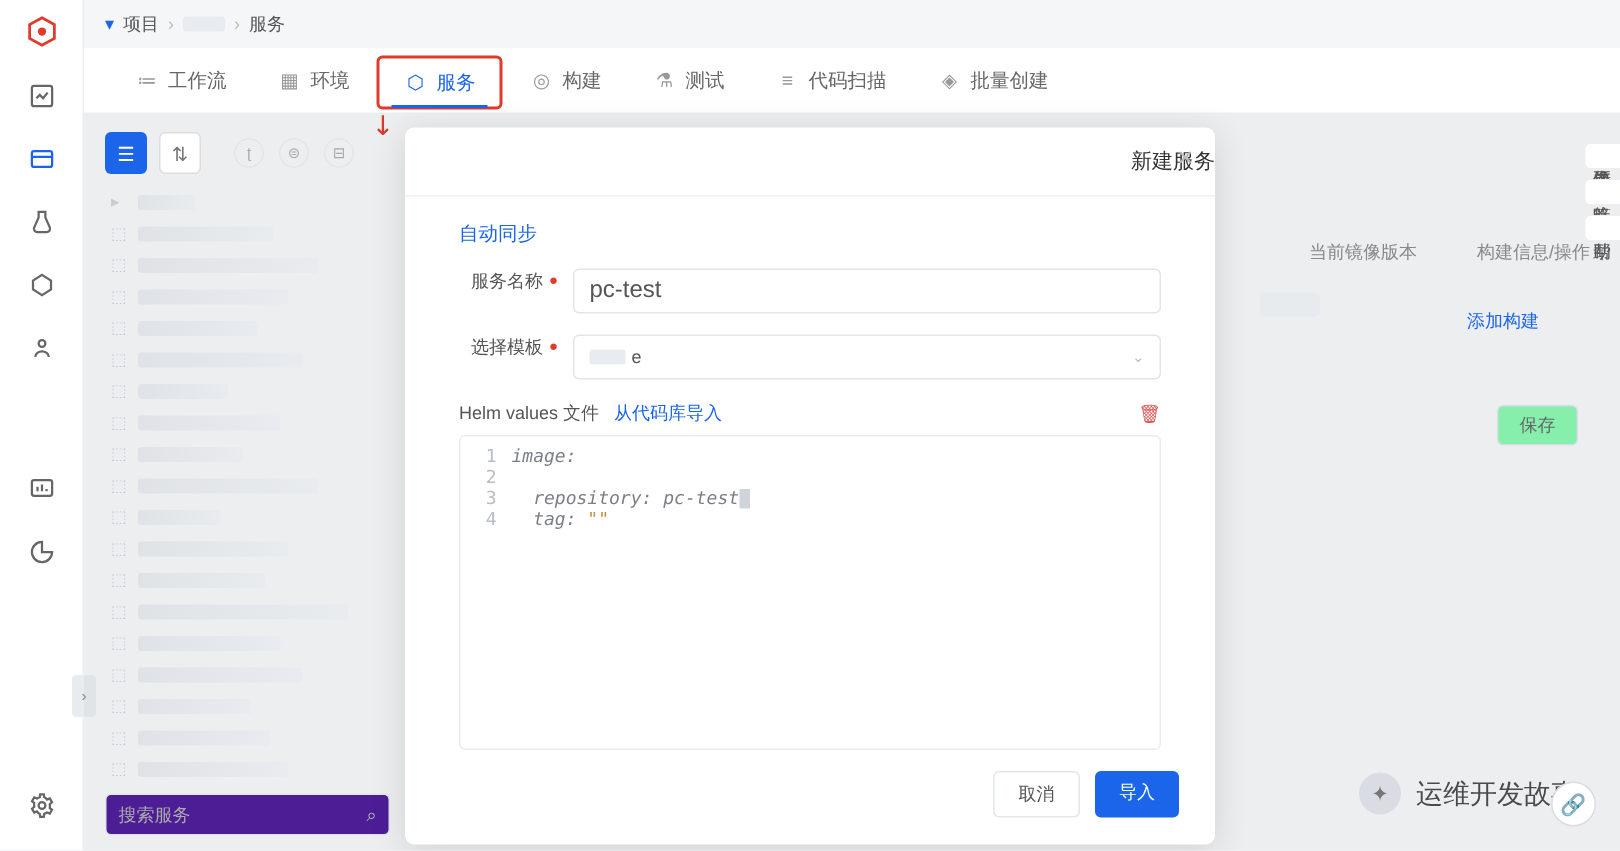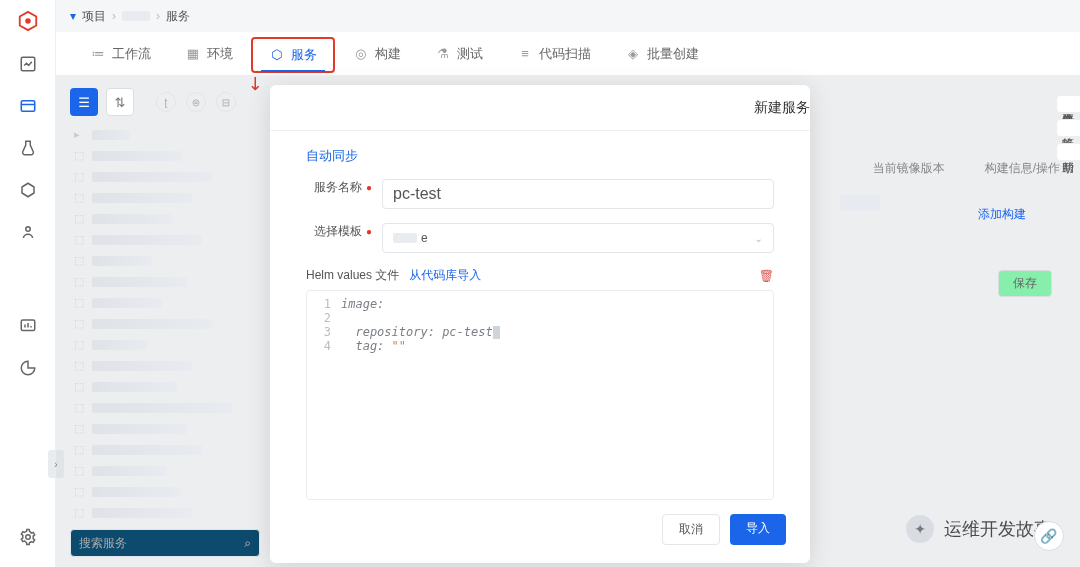--- a/index.html
+++ b/index.html
@@ -39,21 +39,21 @@
 .lp-toolbar { display:flex; gap:8px; align-items:center; }
 .lp-btn { width:28px; height:28px; border-radius:4px; display:flex; align-items:center; justify-content:center; cursor:pointer; color:#777; }
 .lp-btn.primary { background:#1b65eb; color:#fff; }
 .lp-btn.plain { border:1px solid #ddd; background:#fff; }
 .lp-chips { display:flex; gap:10px; margin-left:14px; }
 .lp-chip { width:20px; height:20px; border:1px solid #e2e5ea; border-radius:50%; display:flex; align-items:center; justify-content:center; font-size:10px; color:#aaa; }
 .tree { margin-top:10px; display:flex; flex-direction:column; gap:4px; }
 .tree-item { display:flex; align-items:center; gap:6px; padding:2px 4px; font-size:12px; color:#b8bec6; }
 .tree-item .ico { font-size:11px; color:#c6ccd4; width:12px; }
 .tree-item .blur { background:linear-gradient(90deg,#dfe3e8,#e8ebef); height:10px; border-radius:2px; }
-.search-box { position:absolute; left:70px; bottom:10px; width:190px; height:28px; border:1px solid #e2e5ea; border-radius:4px; background:#0c4a6e; display:flex; align-items:center; padding:0 8px; font-size:12px; color:#aaa; }
+.search-box { position:absolute; left:70px; bottom:10px; width:190px; height:28px; border:1px solid #e2e5ea; border-radius:4px; background:#4c1d95; display:flex; align-items:center; padding:0 8px; font-size:12px; color:#aaa; }
 .search-box .mag { margin-left:auto; color:#bbb; }
 
 
 .right-headers { position:absolute; top:160px; right:20px; display:flex; gap:40px; font-size:12px; color:#888; }
 .right-tag { position:absolute; top:195px; right:200px; width:40px; height:16px; background:#e7eaee; border-radius:3px; }
 .add-build { position:absolute; top:206px; right:54px; font-size:12px; color:#1b65eb; cursor:pointer; }
 .save-btn-bg { position:absolute; top:270px; right:28px; padding:4px 14px; border:1px solid #d9dde3; border-radius:4px; font-size:12px; color:#666; background:#86efac; }
 
 
 .side-tabs { position:absolute; right:0; top:95px; width:24px; display:flex; flex-direction:column; gap:6px; }

